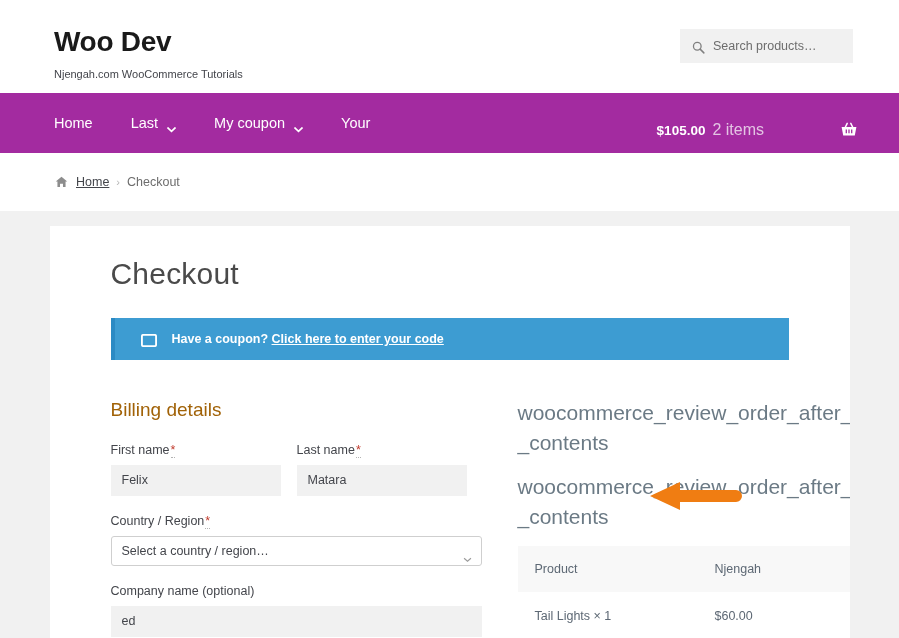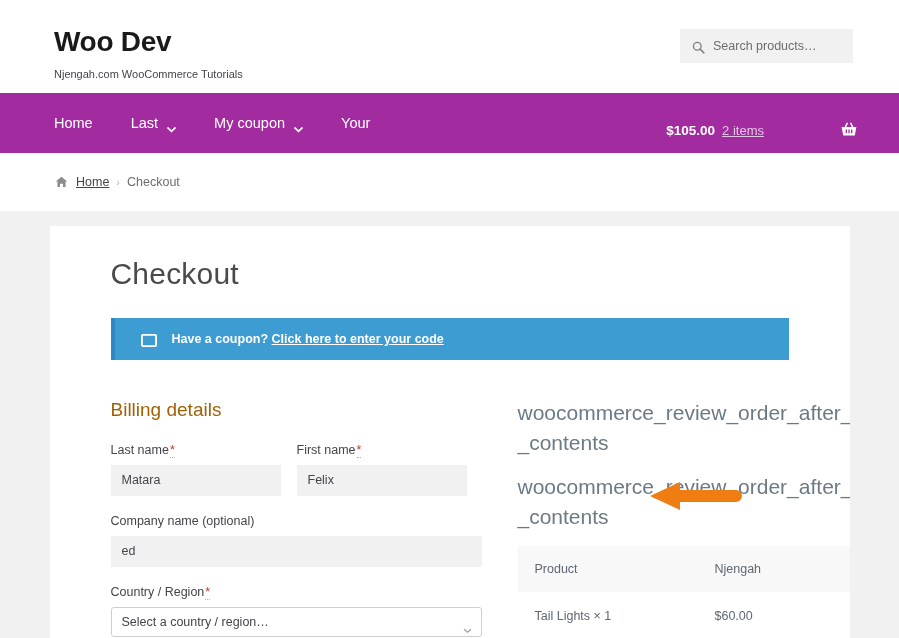--- a/index.html
+++ b/index.html
@@ -102,23 +102,22 @@
     display: flex;
     align-items: center;
   }
   .cart-total {
     color: #ffffff;
     font-size: 13.5px;
     font-weight: bold;
   }
   .cart-count {
     color: #e3c4e3;
-    font-size: 13px;
+    font-size: 16px;
     margin-left: 7px;
-    text-decoration: underline;
   }
   .cart-icon {
     margin-left: 75px;
     width: 20px;
     height: 20px;
   }
 
   
   .breadcrumb-wrap {
     background: #ffffff;
@@ -432,50 +431,50 @@
     </div>
 
     <div class="columns">
 
       <div class="col-billing">
         <h3 class="section-heading">Billing details</h3>
 
         <div class="field-row">
           <div class="field field-half">
             <label class="field-label">
+              <span>First name</span><span class="req">*</span>
+            </label>
+            <input class="text-input" type="text" value="Felix" style="">
+          </div>
+
+          <div class="field field-half">
+            <label class="field-label">
               <span>Last name</span><span class="req">*</span>
             </label>
             <input class="text-input" type="text" value="Matara" style="">
           </div>
-
-          <div class="field field-half">
-            <label class="field-label">
-              <span>First name</span><span class="req">*</span>
-            </label>
-            <input class="text-input" type="text" value="Felix" style="">
-          </div>
-        </div>
-
-        <div class="field field-full">
-          <label class="field-label">Company name (optional)</label>
-          <input class="text-input" type="text" value="ed" style="">
         </div>
 
         <div class="field field-full">
           <label class="field-label">
             <span>Country / Region</span><span class="req">*</span>
           </label>
           <div class="select-wrap">
             <span class="select-value">Select a country / region…</span>
             <span class="select-caret">
               <svg viewBox="0 0 10 7" width="9" height="6">
                 <path d="M1 1.5 L5 5 L9 1.5" fill="none" stroke="#9a9a9a" stroke-width="1.3"></path>
               </svg>
             </span>
           </div>
+        </div>
+
+        <div class="field field-full">
+          <label class="field-label">Company name (optional)</label>
+          <input class="text-input" type="text" value="ed" style="">
         </div>
 
       </div>
 
       <div class="col-order">
 
         <div class="hook-text">woocommerce_review_order_after_cart_contents</div>
         <div class="hook-text">woocommerce_review_order_after_cart_contents</div>
 
         <span class="arrow-annotation">

